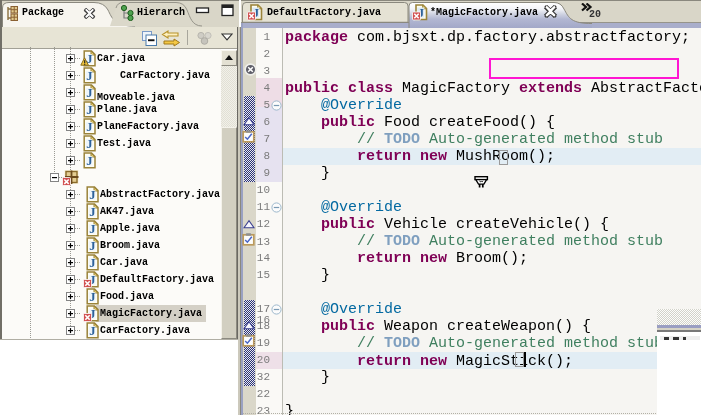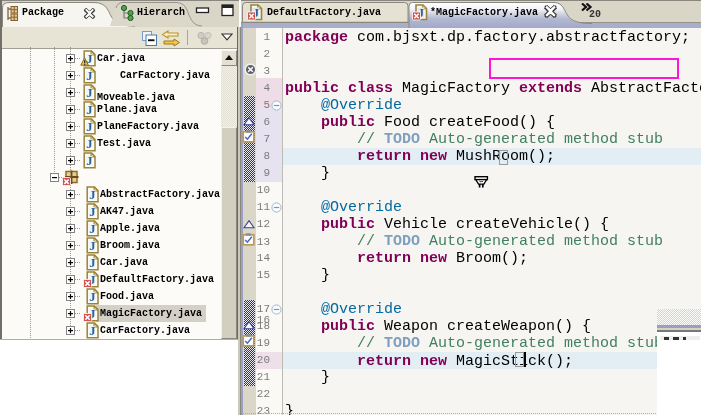--- a/index.html
+++ b/index.html
@@ -515,21 +515,21 @@
 <div class="num" style="top:199px;">11</div>
 <div class="num" style="top:216px;">12</div>
 <div class="num" style="top:221px;margin-top:13px;">13</div>
 <div class="num" style="top:250px;">14</div>
 <div class="num" style="top:267px;">15</div>
 <div class="num" style="top:284px;margin-top:28px;">16</div>
 <div class="num" style="top:301px;">17</div>
 <div class="num" style="top:318px;">18</div>
 <div class="num" style="top:335px;">19</div>
 <div class="num" style="top:352px;">20</div>
-<div class="num" style="top:369px;">21</div>
+<div class="num" style="top:369px;">32</div>
 <div class="num" style="top:386px;">22</div>
 <div class="num" style="top:403px;">23</div>
 </div>
 
 <div id="code">
 
   <div class="abs" style="left:283px;top:148px;width:418px;height:17px;background:#e2edf4;"></div>
   <div class="abs" style="left:283px;top:352px;width:418px;height:17px;background:#e2edf4;"></div>
   <div class="cl" style="top:29px;"><span class="kw">package</span> com.bjsxt.dp.factory.abstractfactory;</div>
   <div class="cl" style="top:80px;"><span class="kw">public</span> <span class="kw">class</span> MagicFactory <span class="kw">extends</span> AbstractFactory {</div>

